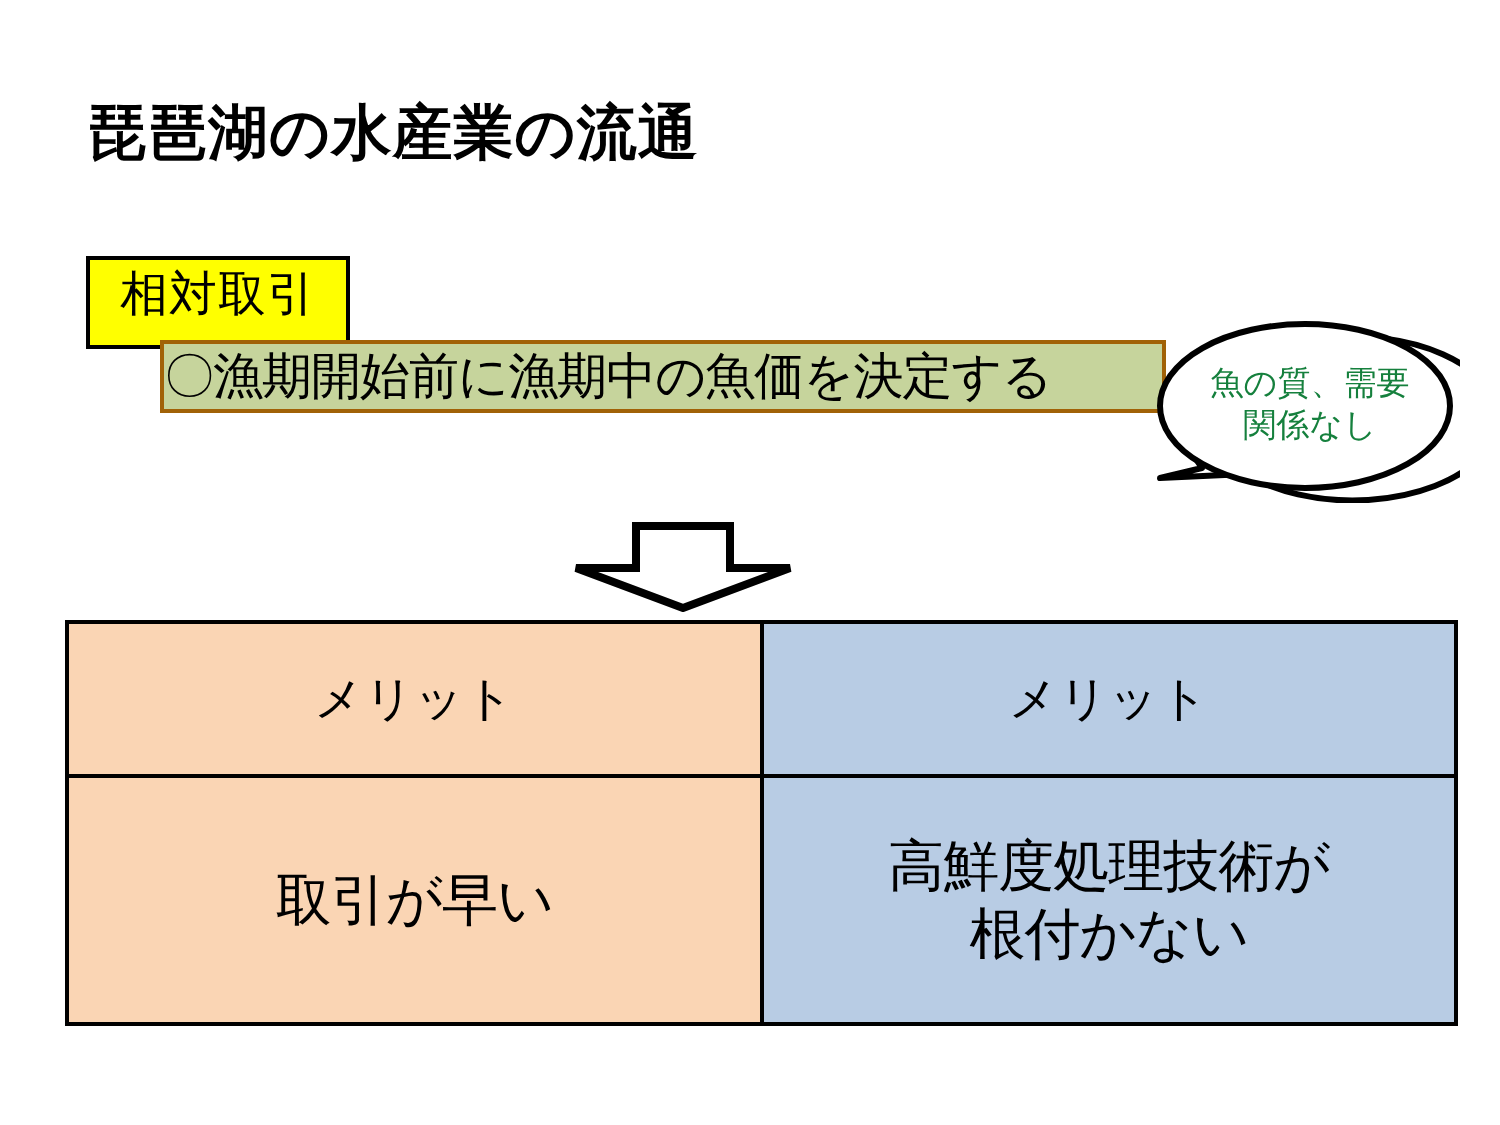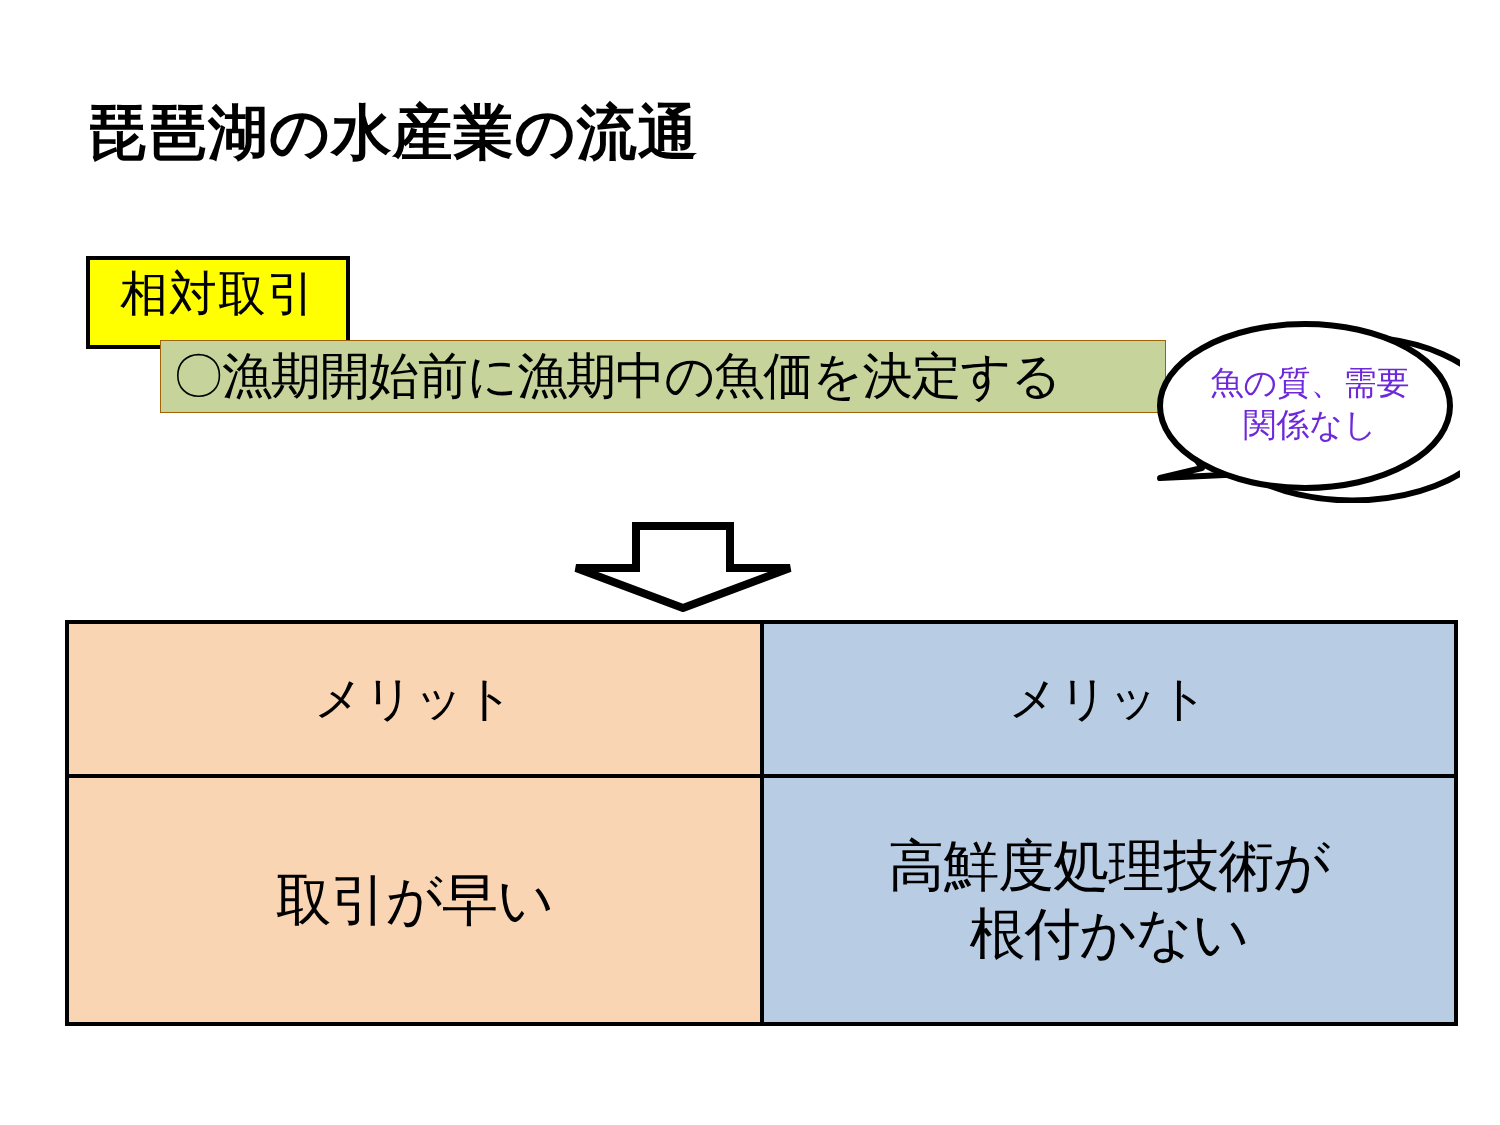--- a/index.html
+++ b/index.html
@@ -48,28 +48,27 @@
     text-align: center;
     color: #000000;
     white-space: nowrap;
     letter-spacing: 1px;
   }
 
   
   .green-bar {
     position: absolute;
     background: #c6d49c;
-    border: 1px solid #a16207;
+    border: 4px solid #a16207;
     box-sizing: border-box;
     color: #000000;
     font-size: 50px;
     white-space: nowrap;
     display: flex;
     align-items: center;
-    padding-left: 12px;
     letter-spacing: -1px;
   }
   #green-bar-1 {
     left: 160px;
     top: 340px;
     width: 1006px;
     height: 73px;
   }
   #green-bar-2 {
     left: 160px;
@@ -94,21 +93,21 @@
     height: 185px;
   }
   #callout-text {
     position: absolute;
     left: 26px;
     top: 44px;
     width: 268px;
     text-align: center;
     font-size: 33px;
     line-height: 42px;
-    color: #6d28d9;
+    color: #15803d;
     letter-spacing: 0px;
     white-space: pre-line;
   }
 
   
   #down-arrow {
     position: absolute;
     left: 568px;
     top: 522px;
     width: 230px;

